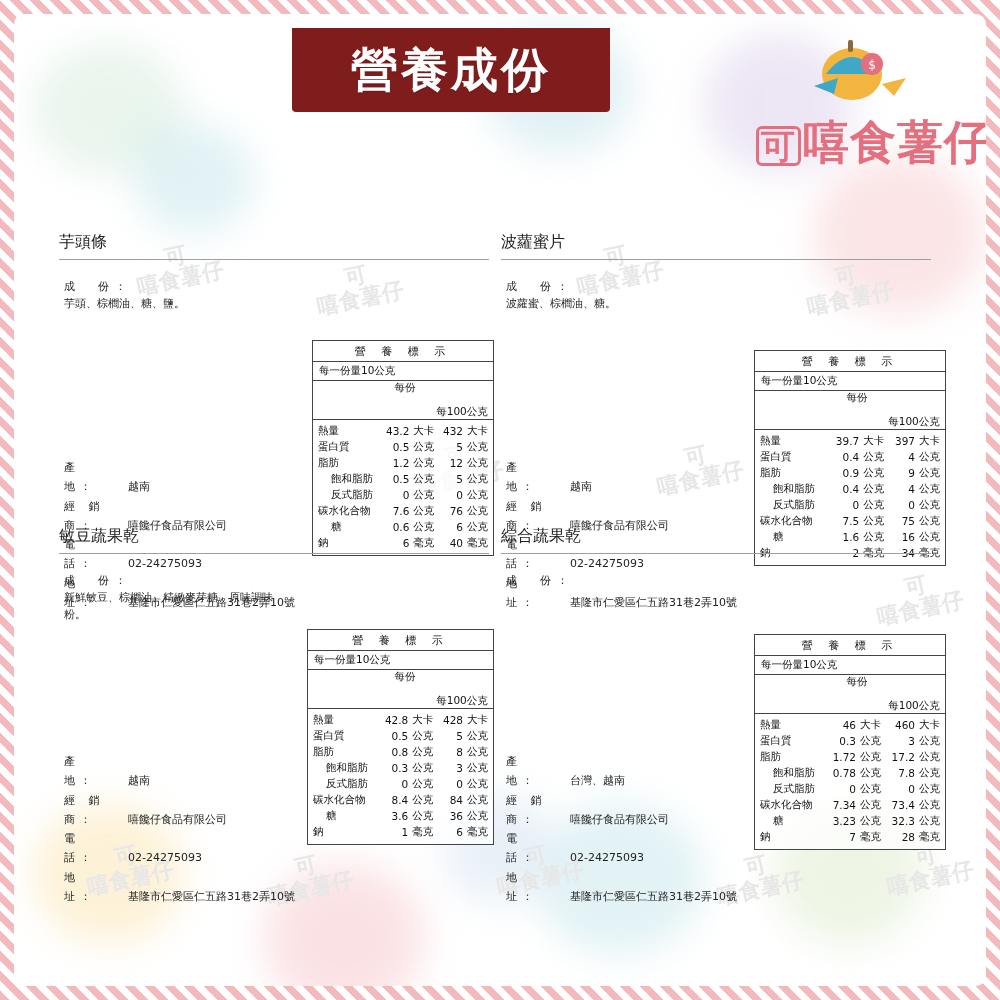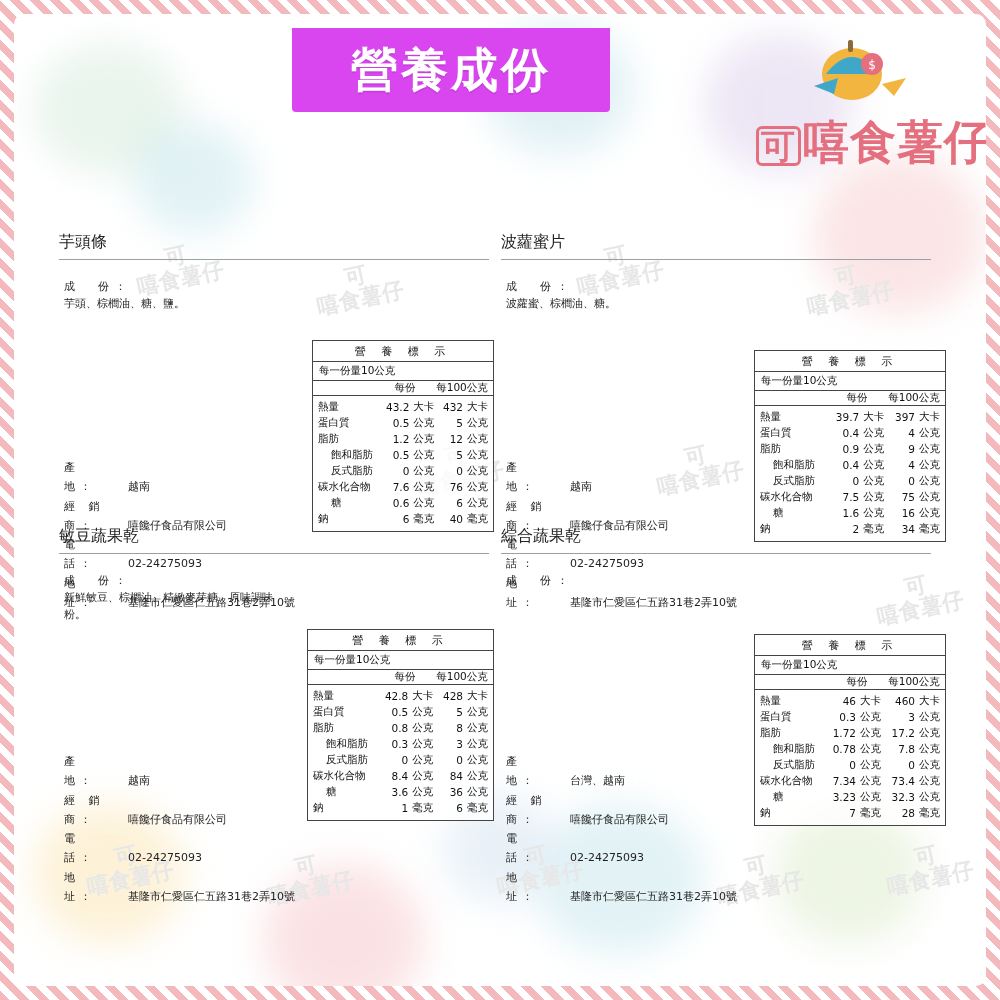--- a/index.html
+++ b/index.html
@@ -32,21 +32,21 @@
   .b7{width:160px;height:150px;left:250px;top:850px;background:#f6c0c5;}
   .b8{width:170px;height:150px;left:520px;top:790px;background:#bfe3ea;}
   .b9{width:150px;height:140px;left:760px;top:790px;background:#d9e9c4;}
   .b10{width:110px;height:110px;left:430px;top:780px;background:#cfe0f0;}
   
   .wm{position:absolute;color:#e7e7e7;font-size:22px;font-weight:bold;
       transform:rotate(-12deg);user-select:none;line-height:1.05;text-align:center;}
   
   #banner{
     position:absolute;left:278px;top:14px;width:318px;height:84px;
-    background:#d946ef;border-radius:0 0 4px 4px;
+    background:#7f1d1d;border-radius:0 0 4px 4px;
     display:flex;align-items:center;justify-content:center;
   }
   #banner span{
     color:#ffffff;font-size:47px;font-weight:bold;letter-spacing:3px;
     text-shadow:0 2px 0 rgba(0,0,0,.08);
   }
   
   #logo{position:absolute;right:40px;top:20px;width:190px;height:150px;}
   #logo .brandtext{
     position:absolute;left:0;top:78px;width:190px;
@@ -73,21 +73,21 @@
   .meta div span.k{display:inline-block;width:64px;letter-spacing:5px;}
   
   .nut{position:absolute;border:1px solid #444;background:rgba(255,255,255,.78);
        font-size:10.5px;color:#111;}
   .nut .nt-head{text-align:center;letter-spacing:6px;font-size:11px;padding:3px 0 2px;
        border-bottom:1px solid #444;}
   .nut .nt-serv{padding:2px 0 2px 6px;border-bottom:1px solid #444;font-size:10.5px;}
   .nut .nt-colhead{display:flex;border-bottom:1px solid #444;font-size:10.5px;}
   .nut .nt-colhead .c0{flex:1;}
   .nut .nt-colhead .c1{width:52px;text-align:center;}
-  .nut .nt-colhead .c2{width:62px;text-align:center;}
+  .nut .nt-colhead .c2{width:62px;text-align:center;margin-top:24px;}
   .nut table{border-collapse:collapse;width:100%;}
   .nut td{padding:1px 0;font-size:10.5px;white-space:nowrap;}
   .nut td.n{text-align:right;padding-right:4px;}
   .nut td.u{text-align:left;width:26px;}
   .nut td.lbl{padding-left:5px;}
   .nut td.ind{padding-left:18px;}
   .nut .tbody{padding:3px 0 4px;}
 </style>
 </head>
 <body>

